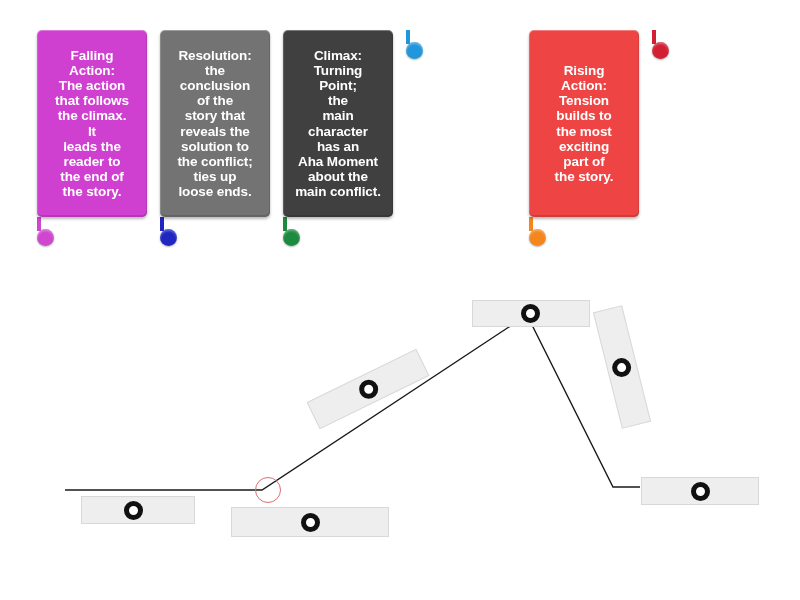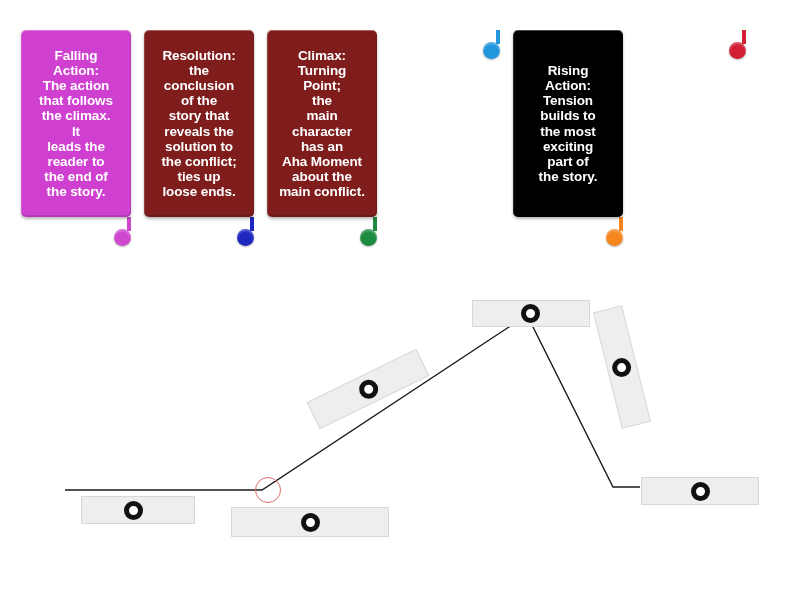--- a/index.html
+++ b/index.html
@@ -11,21 +11,21 @@
     overflow: hidden;
   }
   #stage { position: relative; width: 800px; height: 600px; }
 
   
   .card-wrap {
     position: absolute;
     width: 94px;
     display: flex;
     flex-direction: column;
-    align-items: flex-end;
+    align-items: flex-start;
   }
   .card {
     width: 110px;
     height: 187px;
     border-radius: 5px;
     display: flex;
     align-items: center;
     justify-content: center;
     padding: 5px 4px;
     color: #ffffff;
@@ -117,39 +117,39 @@
 
   <div id="cards-layer">
       <div class="card-wrap" style="left: 37px; top: 30px;">
         <div class="card" style="background: rgb(208, 64, 208);">
           <span class="card-text">Falling<br>Action:<br>The action<br>that follows<br>the climax.<br>It<br>leads the<br>reader to<br>the end of<br>the story.</span>
         </div>
         <div class="pin-stem" style="background: rgb(207, 70, 207);"></div>
         <div class="pin-knob" style="background: rgb(207, 70, 207);"></div>
       </div>
       <div class="card-wrap" style="left: 160px; top: 30px;">
-        <div class="card" style="background: #7f1d1d;">
+        <div class="card" style="background: #737373;">
           <span class="card-text">Resolution:<br>the<br>conclusion<br>of the<br>story that<br>reveals the<br>solution to<br>the conflict;<br>ties up<br>loose ends.</span>
         </div>
         <div class="pin-stem" style="background: rgb(31, 39, 192);"></div>
         <div class="pin-knob" style="background: rgb(31, 39, 192);"></div>
       </div>
       <div class="card-wrap" style="left: 283px; top: 30px;">
-        <div class="card" style="background: #7f1d1d;">
+        <div class="card" style="background: #404040;">
           <span class="card-text">Climax:<br>Turning<br>Point;<br>the<br>main<br>character<br>has an<br>Aha Moment<br>about the<br>main conflict.</span>
         </div>
         <div class="pin-stem" style="background: rgb(29, 139, 63);"></div>
         <div class="pin-knob" style="background: rgb(29, 139, 63);"></div>
       </div>
       <div class="card-wrap" style="left: 406px; top: 30px;">
         <div class="pin-stem" style="background: rgb(33, 150, 221);"></div>
         <div class="pin-knob" style="background: rgb(33, 150, 221);"></div>
       </div>
       <div class="card-wrap" style="left: 529px; top: 30px;">
-        <div class="card" style="background: #000000;">
+        <div class="card" style="background: #ef4444;">
           <span class="card-text">Rising<br>Action:<br>Tension<br>builds to<br>the most<br>exciting<br>part of<br>the story.</span>
         </div>
         <div class="pin-stem" style="background: rgb(245, 134, 28);"></div>
         <div class="pin-knob" style="background: rgb(245, 134, 28);"></div>
       </div>
       <div class="card-wrap" style="left: 652px; top: 30px;">
         <div class="pin-stem" style="background: rgb(210, 31, 51);"></div>
         <div class="pin-knob" style="background: rgb(210, 31, 51);"></div>
       </div>
     </div>

